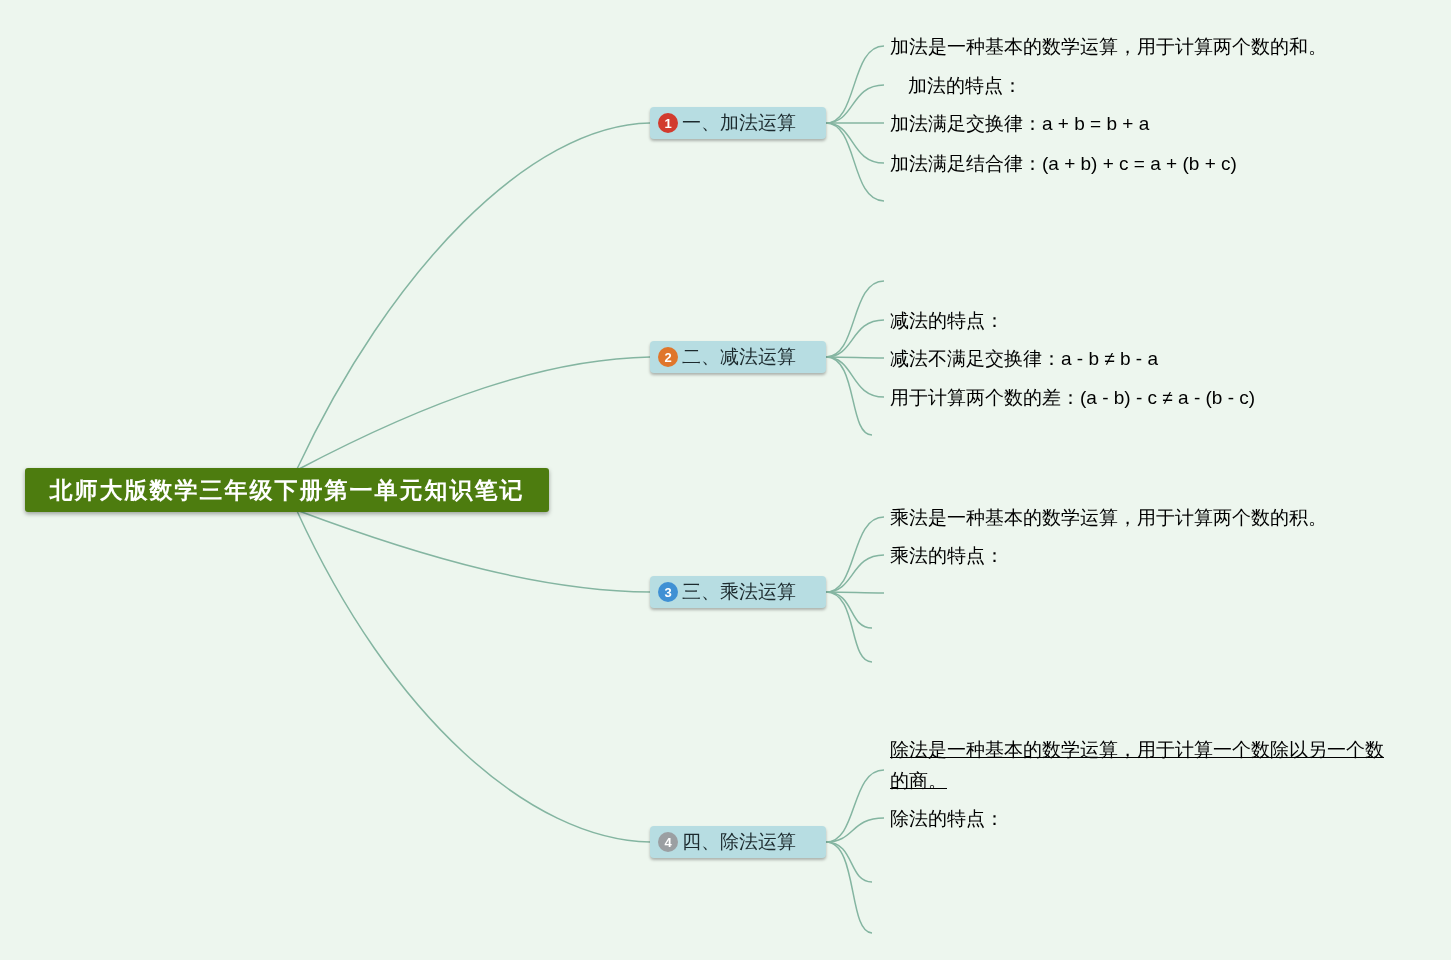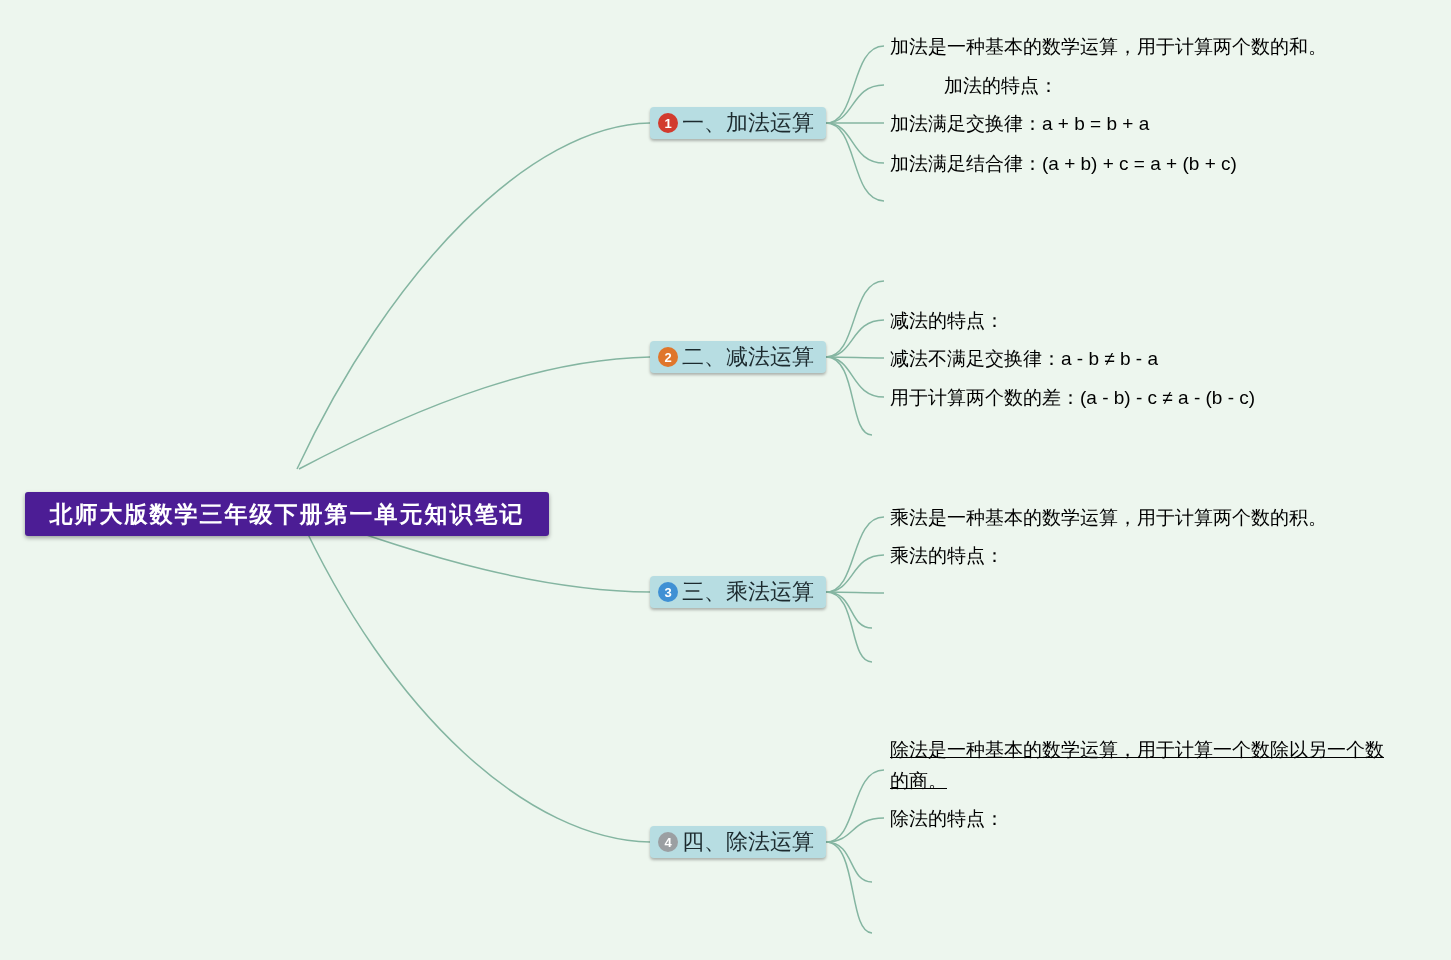--- a/index.html
+++ b/index.html
@@ -45,21 +45,21 @@
     border-radius:50%;
     background:#999;
     color:#fff;
     font-size:13px;
     font-weight:bold;
     display:flex;align-items:center;justify-content:center;
     flex:0 0 auto;
     margin-right:4px;
   }
   .topic-label{
-    font-size:22px;
+    font-size:19px;
     color:#1c2a2e;
     white-space:nowrap;
   }
   .leaf{
     position:absolute;
     transform:translateY(-50%);
     font-size:19px;
     color:#000000;
     white-space:nowrap;
     line-height:31px;
@@ -100,41 +100,41 @@
     <path d="M826,592 C850,592 862,593 884,593" fill="none" stroke-width="1.5" stroke="#84b5a1"></path>
     <path d="M826,592 C855,592 848,628 872,628" fill="none" stroke-width="1.5" stroke="#84b5a1"></path>
     <path d="M826,592 C858,592 848,662 872,662" fill="none" stroke-width="1.5" stroke="#84b5a1"></path>
 
     <path d="M826,842 C858,842 850,770 884,770" fill="none" stroke-width="1.5" stroke="#84b5a1"></path>
     <path d="M826,842 C855,842 850,818 884,818" fill="none" stroke-width="1.5" stroke="#84b5a1"></path>
     <path d="M826,842 C855,842 848,882 872,882" fill="none" stroke-width="1.5" stroke="#84b5a1"></path>
     <path d="M826,842 C858,842 848,933 872,933" fill="none" stroke-width="1.5" stroke="#84b5a1"></path>
   </svg>
 
-  <div class="root" style="background: #4c1d95; margin-top: 24px;">北师大版数学三年级下册第一单元知识笔记</div>
+  <div class="root" style="background: #4d7c0f;">北师大版数学三年级下册第一单元知识笔记</div>
 
   <div class="topic" style="left: 650px; top: 107px; background: rgb(183, 221, 226);">
     <span class="badge" style="background: rgb(210, 59, 46);">1</span>
     <span class="topic-label">一、加法运算</span>
   </div>
   <div class="topic" style="left: 650px; top: 341px; background: rgb(183, 221, 226);">
     <span class="badge" style="background: rgb(224, 118, 43);">2</span>
     <span class="topic-label">二、减法运算</span>
   </div>
   <div class="topic" style="left: 650px; top: 576px; background: rgb(183, 221, 226);">
     <span class="badge" style="background: rgb(63, 144, 212);">3</span>
     <span class="topic-label">三、乘法运算</span>
   </div>
   <div class="topic" style="left: 650px; top: 826px; background: rgb(183, 221, 226);">
     <span class="badge" style="background: rgb(155, 159, 162);">4</span>
     <span class="topic-label">四、除法运算</span>
   </div>
 
   <div class="leaf" style="left:890px;top:46px">加法是一种基本的数学运算，用于计算两个数的和。</div>
-  <div class="leaf" style="left:944px;top:85px">加法的特点：</div>
+  <div class="leaf" style="left:908px;top:85px">加法的特点：</div>
   <div class="leaf" style="left:890px;top:123px">加法满足交换律：a + b = b + a</div>
   <div class="leaf" style="left:890px;top:163px">加法满足结合律：(a + b) + c = a + (b + c)</div>
 
   <div class="leaf" style="left:890px;top:320px">减法的特点：</div>
   <div class="leaf" style="left:890px;top:358px">减法不满足交换律：a - b ≠ b - a</div>
   <div class="leaf" style="left:890px;top:397px">用于计算两个数的差：(a - b) - c ≠ a - (b - c)</div>
 
   <div class="leaf" style="left:890px;top:517px">乘法是一种基本的数学运算，用于计算两个数的积。</div>
   <div class="leaf" style="left:890px;top:555px">乘法的特点：</div>
 

